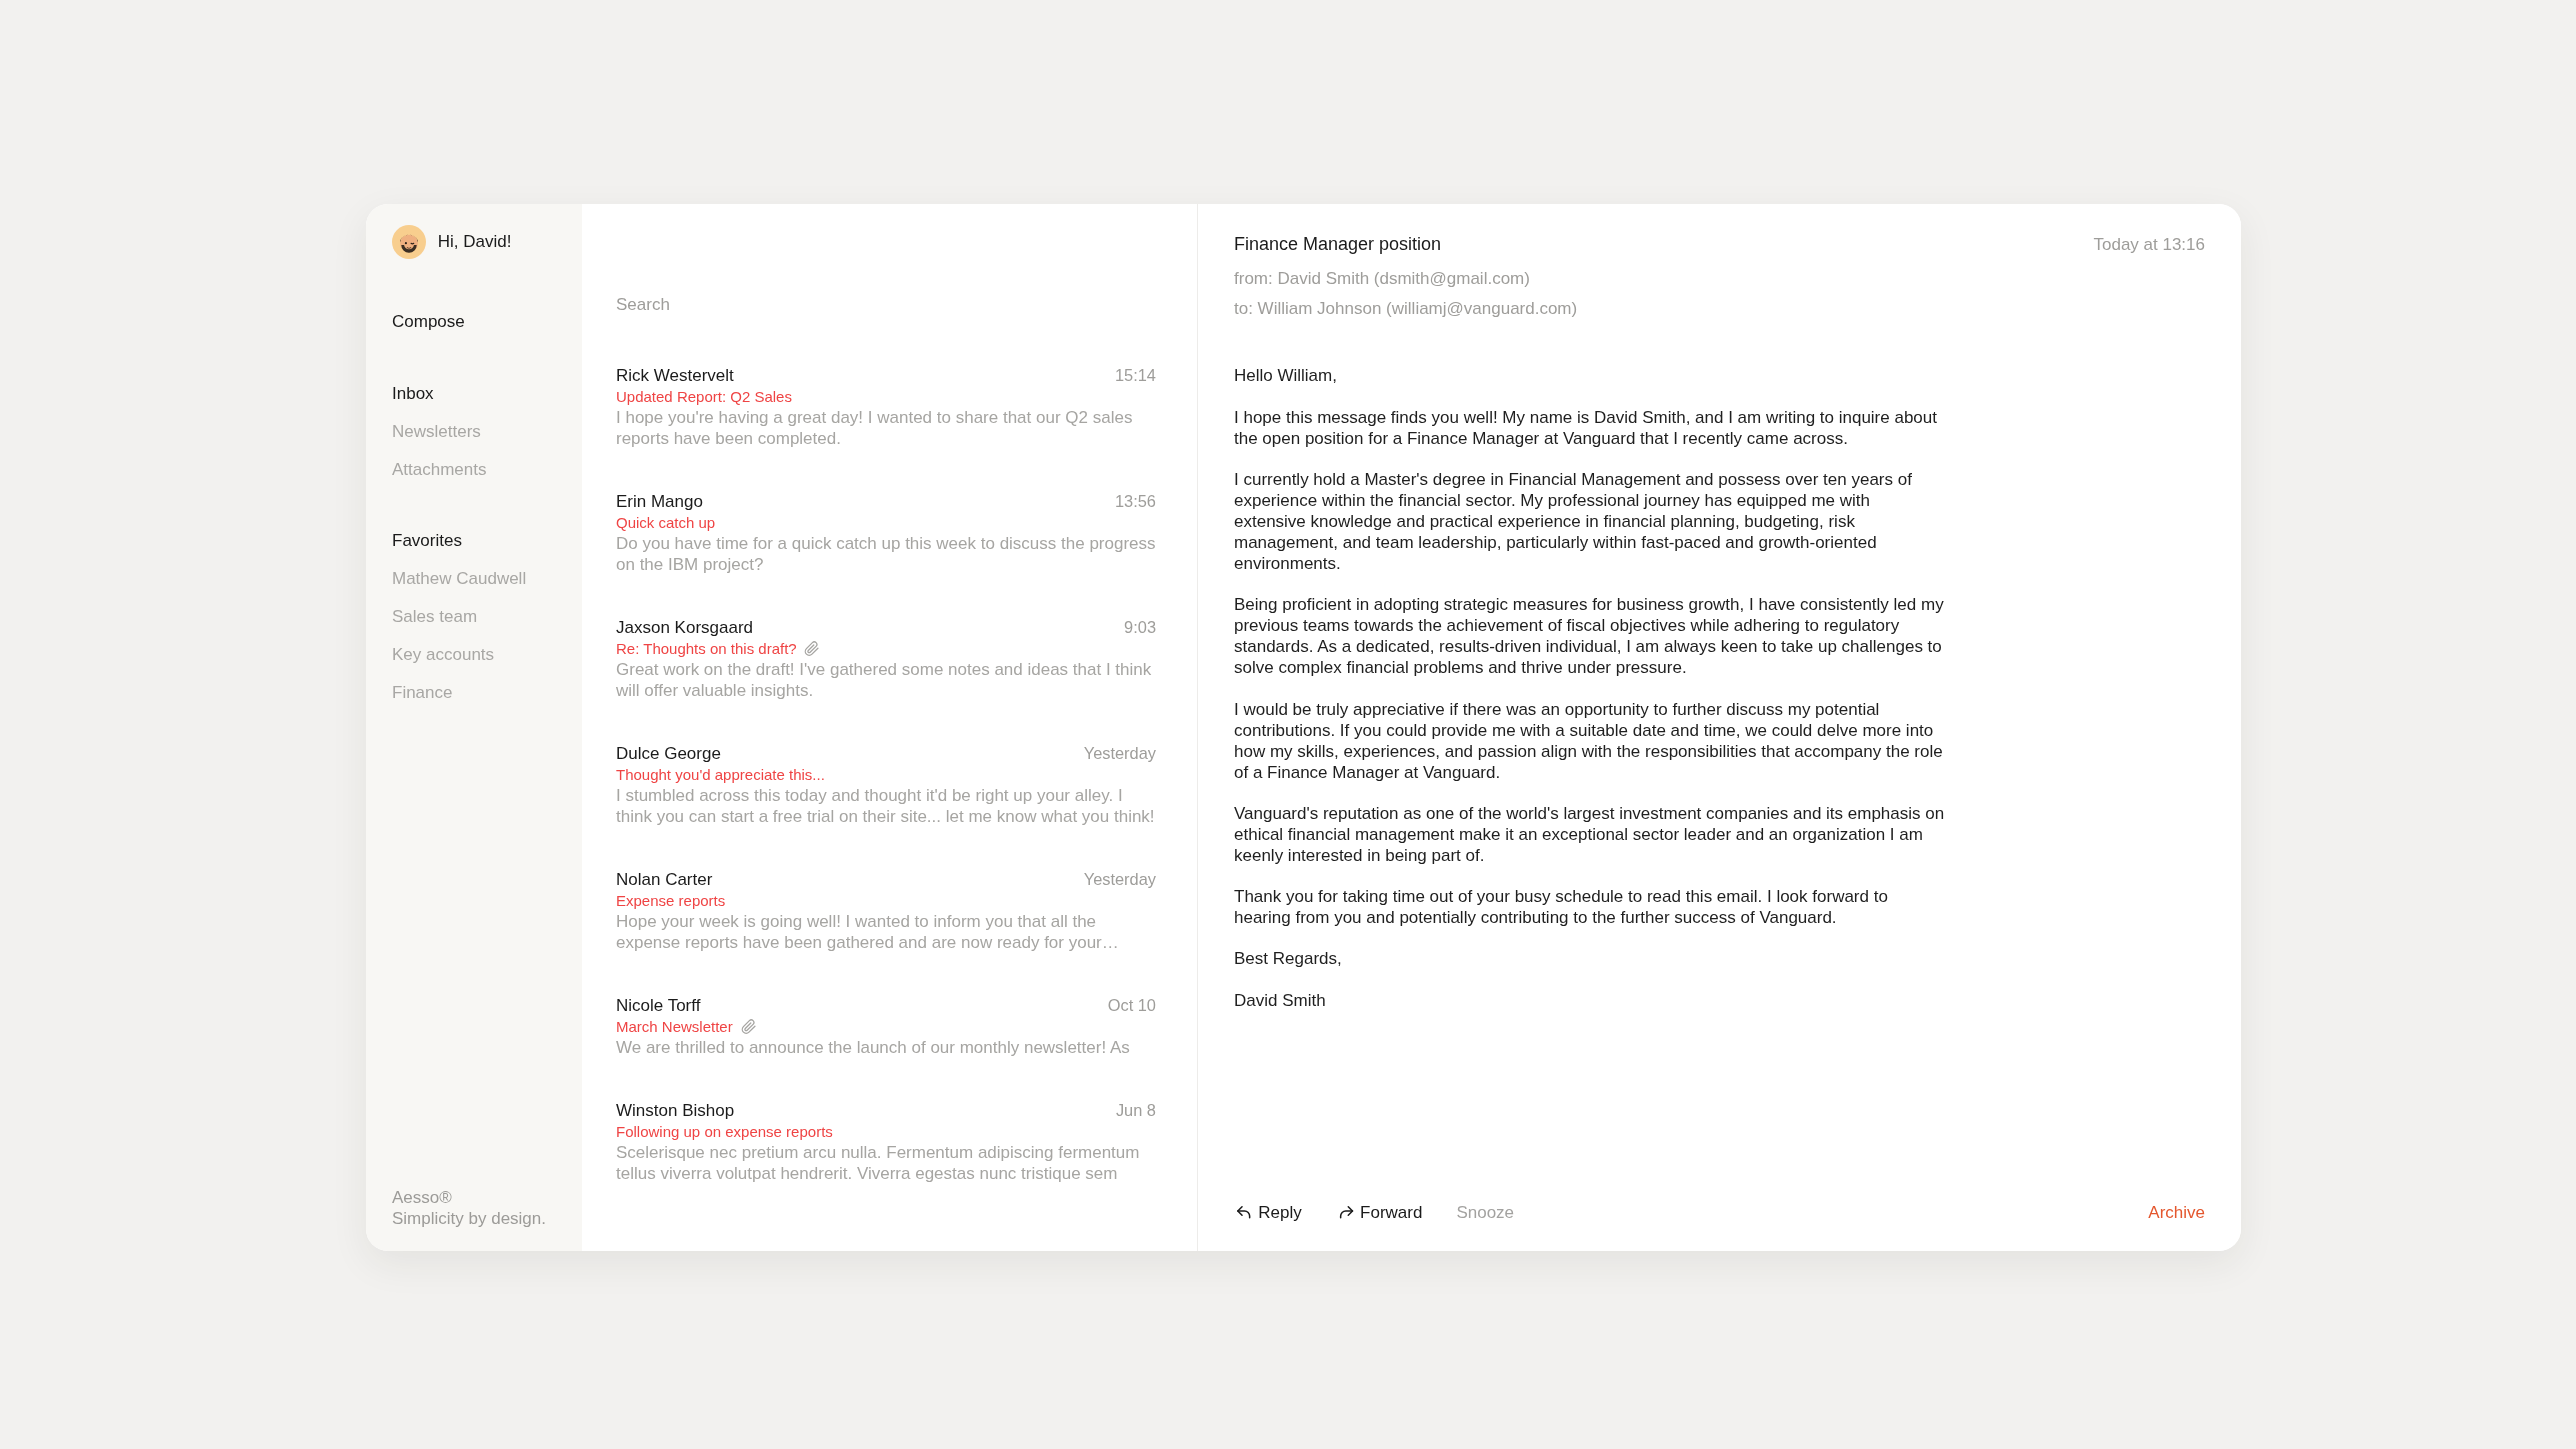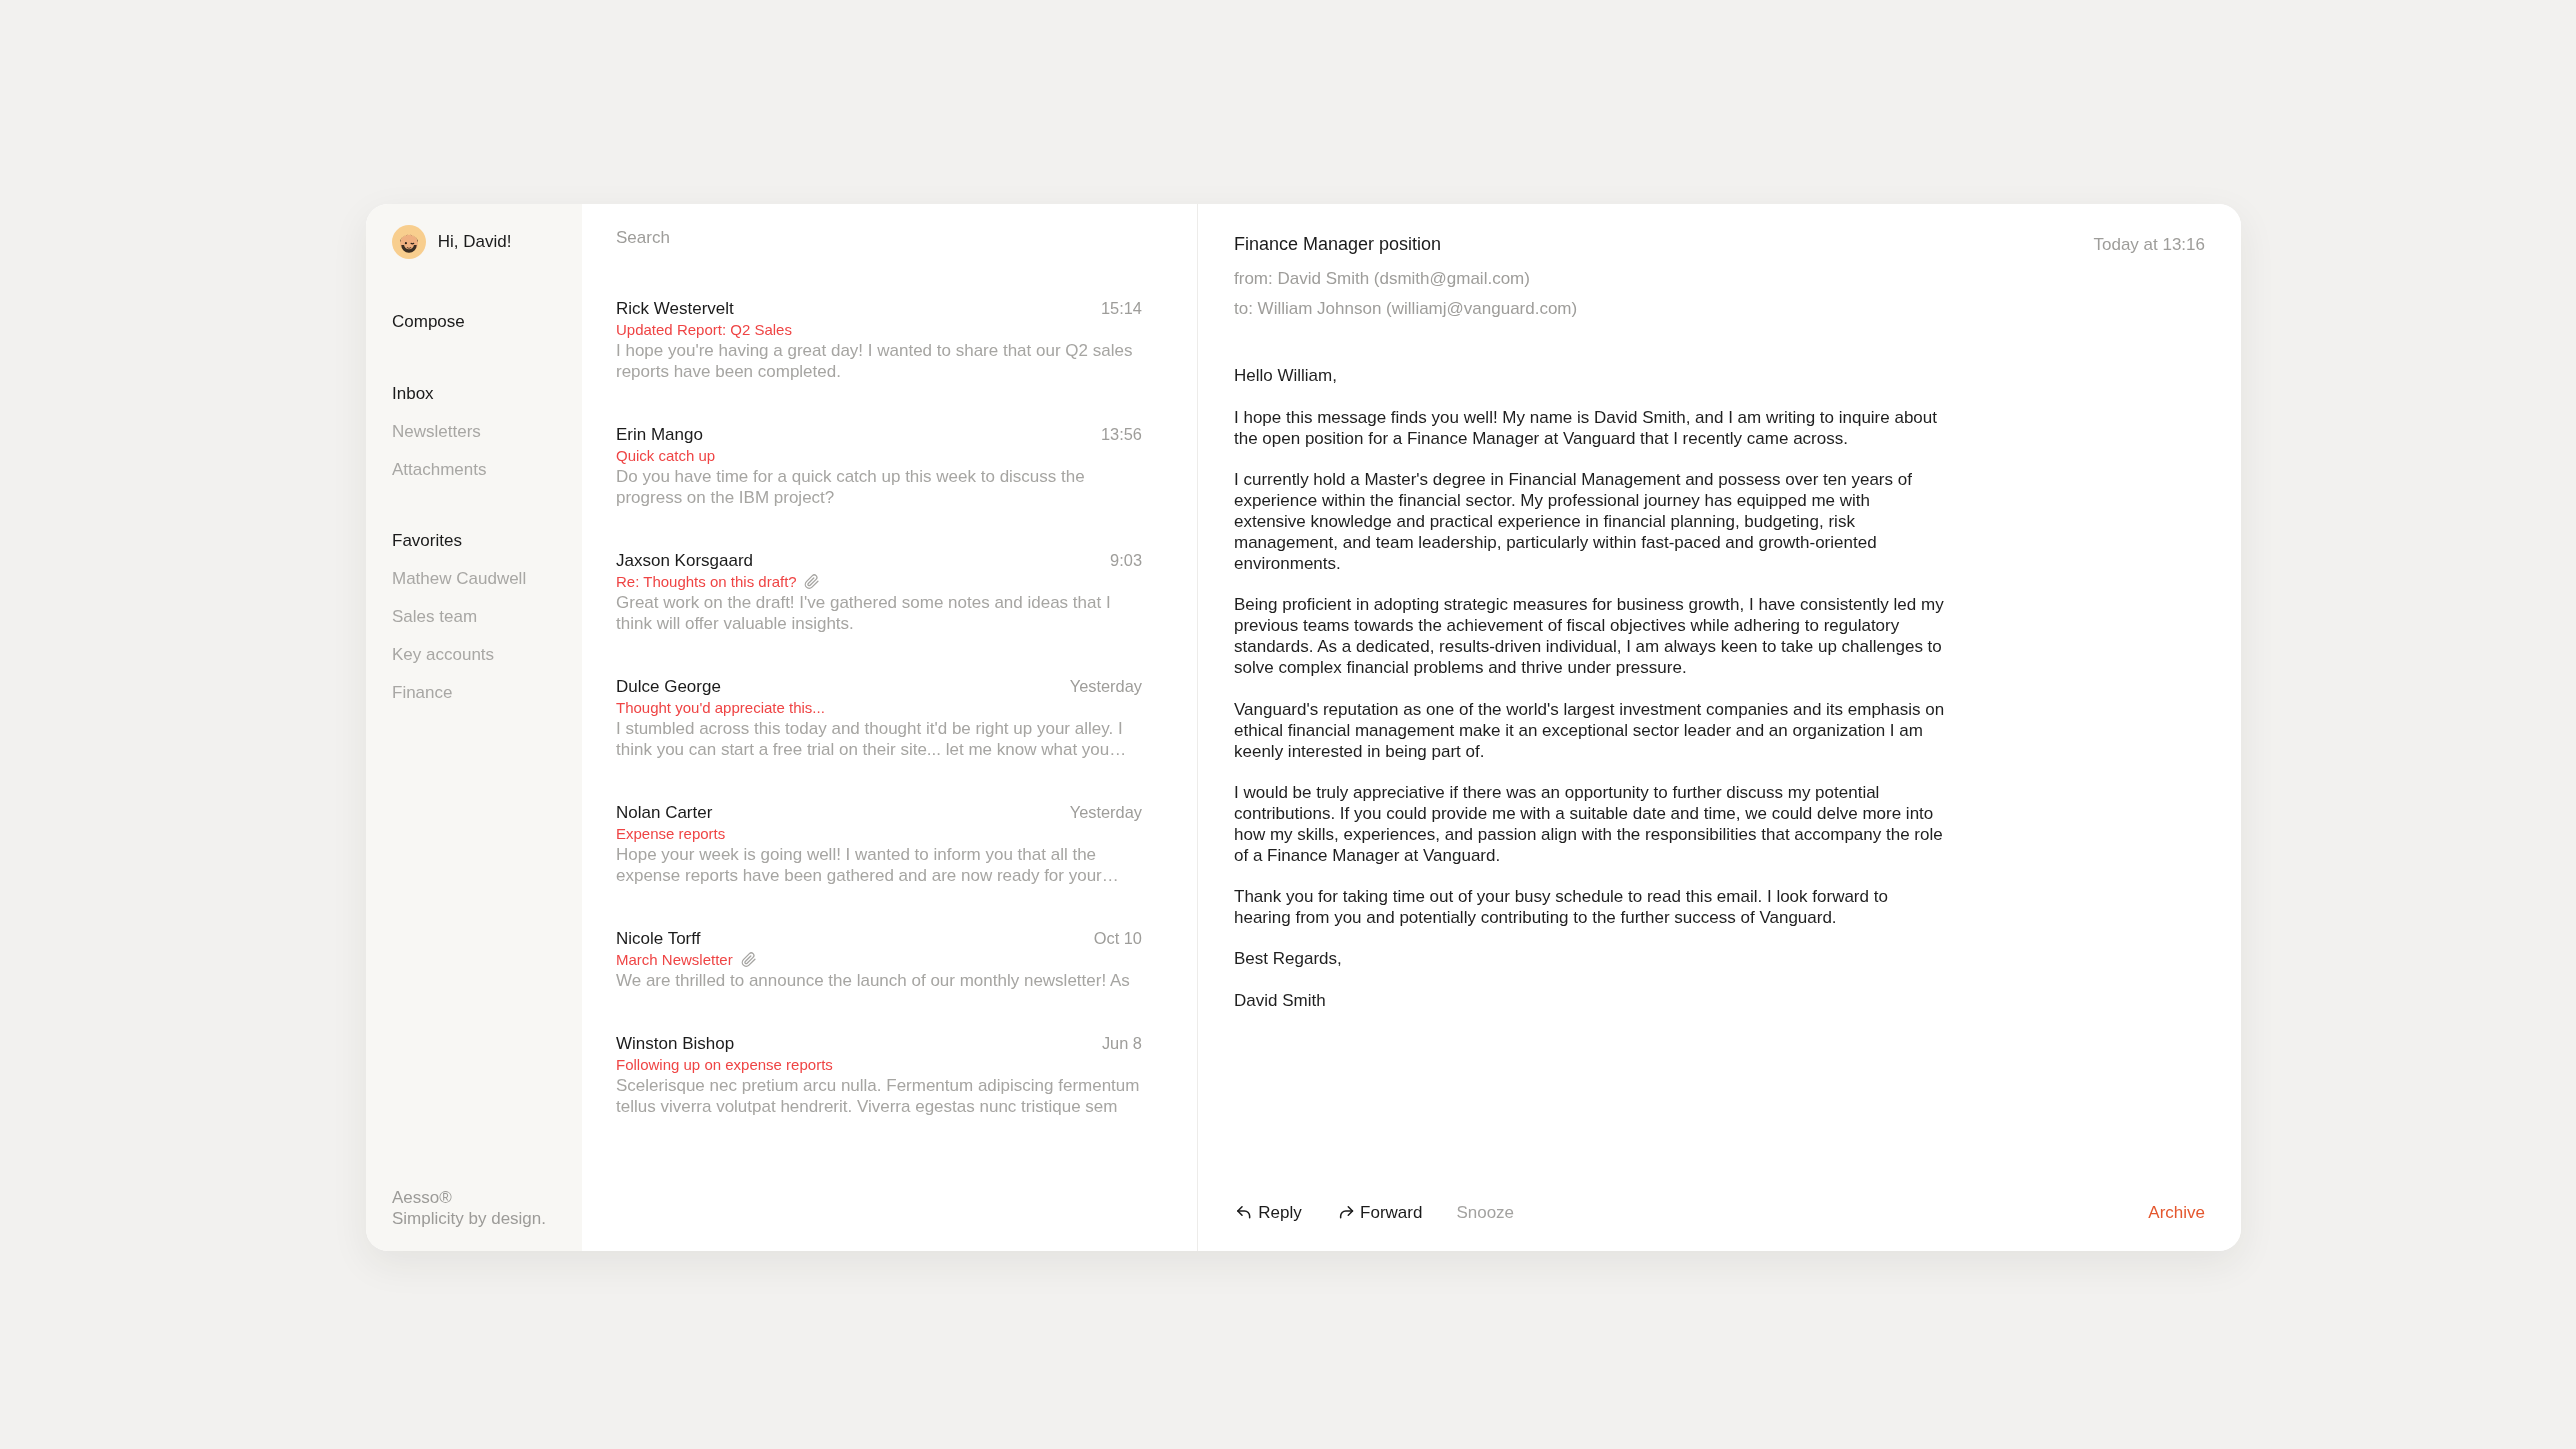--- a/index.html
+++ b/index.html
@@ -39,24 +39,25 @@
   .nav-item.muted { color: #A8A7A4; }
   .compose { margin-top: 44px; }
   .nav-group-1 { margin-top: 34px; }
   .nav-group-2 { margin-top: 31px; }
   .nav-group-fav { margin-top: 33px; }
   .sidebar-footer { margin-top: auto; color: #9C9B98; font-size: 17px; line-height: 21px; }
   
   .list-pane {
     flex: 0 0 616px;
     background: #FFFFFF;
-    padding: 24px 55px 0 34px;
+    padding: 24px 41px 0 34px;
     border-right: 1.6px solid #EDECEA;
     display: flex; flex-direction: column;
     overflow: hidden;
+    justify-content: center;
   }
   .search-input {
     border: 0; outline: none; background: transparent;
     font-family: inherit; font-size: 17px; color: #1B1B1B;
     padding: 0; width: 100%;
   }
   .search-input::placeholder { color: #9E9D9A; }
   .email-list { margin-top: 50px; display: flex; flex-direction: column; gap: 42px; }
   .email-row { cursor: pointer; }
   .row-top { display: flex; justify-content: space-between; align-items: baseline; }
@@ -239,22 +240,22 @@
     <div class="reader-meta">
       <div>from: David Smith (dsmith@gmail.com)</div>
       <div>to: William Johnson (williamj@vanguard.com)</div>
     </div>
 
     <div class="reader-body">
       <p>Hello William,</p>
       <p>I hope this message finds you well! My name is David Smith, and I am writing to inquire about the open position for a Finance Manager at Vanguard that I recently came across.</p>
       <p>I currently hold a Master's degree in Financial Management and possess over ten years of experience within the financial sector. My professional journey has equipped me with extensive knowledge and practical experience in financial planning, budgeting, risk management, and team leadership, particularly within fast-paced and growth-oriented environments.</p>
       <p>Being proficient in adopting strategic measures for business growth, I have consistently led my previous teams towards the achievement of fiscal objectives while adhering to regulatory standards. As a dedicated, results-driven individual, I am always keen to take up challenges to solve complex financial problems and thrive under pressure.</p>
+      <p>I would be truly appreciative if there was an opportunity to further discuss my potential contributions. If you could provide me with a suitable date and time, we could delve more into how my skills, experiences, and passion align with the responsibilities that accompany the role of a Finance Manager at Vanguard.</p>
       <p>Vanguard's reputation as one of the world's largest investment companies and its emphasis on ethical financial management make it an exceptional sector leader and an organization I am keenly interested in being part of.</p>
-      <p>I would be truly appreciative if there was an opportunity to further discuss my potential contributions. If you could provide me with a suitable date and time, we could delve more into how my skills, experiences, and passion align with the responsibilities that accompany the role of a Finance Manager at Vanguard.</p>
       <p>Thank you for taking time out of your busy schedule to read this email. I look forward to hearing from you and potentially contributing to the further success of Vanguard.</p>
       <p>Best Regards,</p>
       <p>David Smith</p>
     </div>
 
     <div class="actions">
       <button class="action">
         <svg width="20.3" height="20.3" viewBox="0 0 24 24" fill="none" stroke="currentColor" stroke-width="1.8" stroke-linecap="round" stroke-linejoin="round">
             <path d="M9.5 14.5 L4.5 9.5 L9.5 4.5"></path>
             <path d="M4.5 9.5 H12.5 a6 6 0 0 1 6 6 V17.5"></path>

